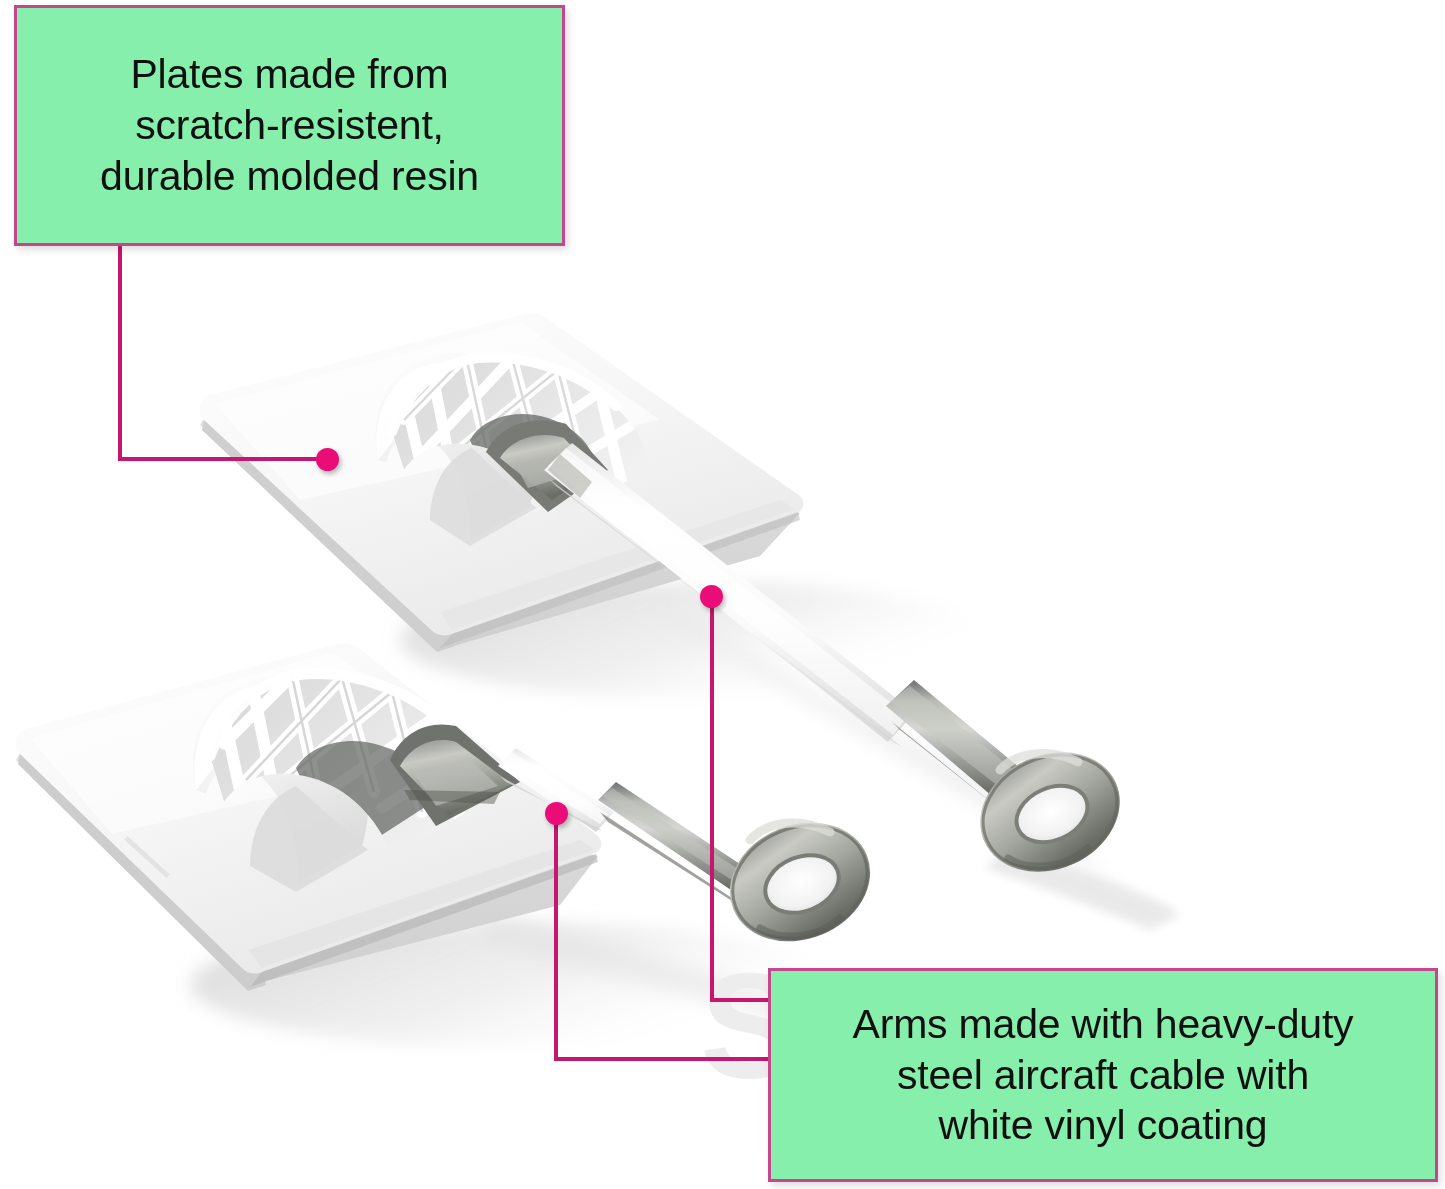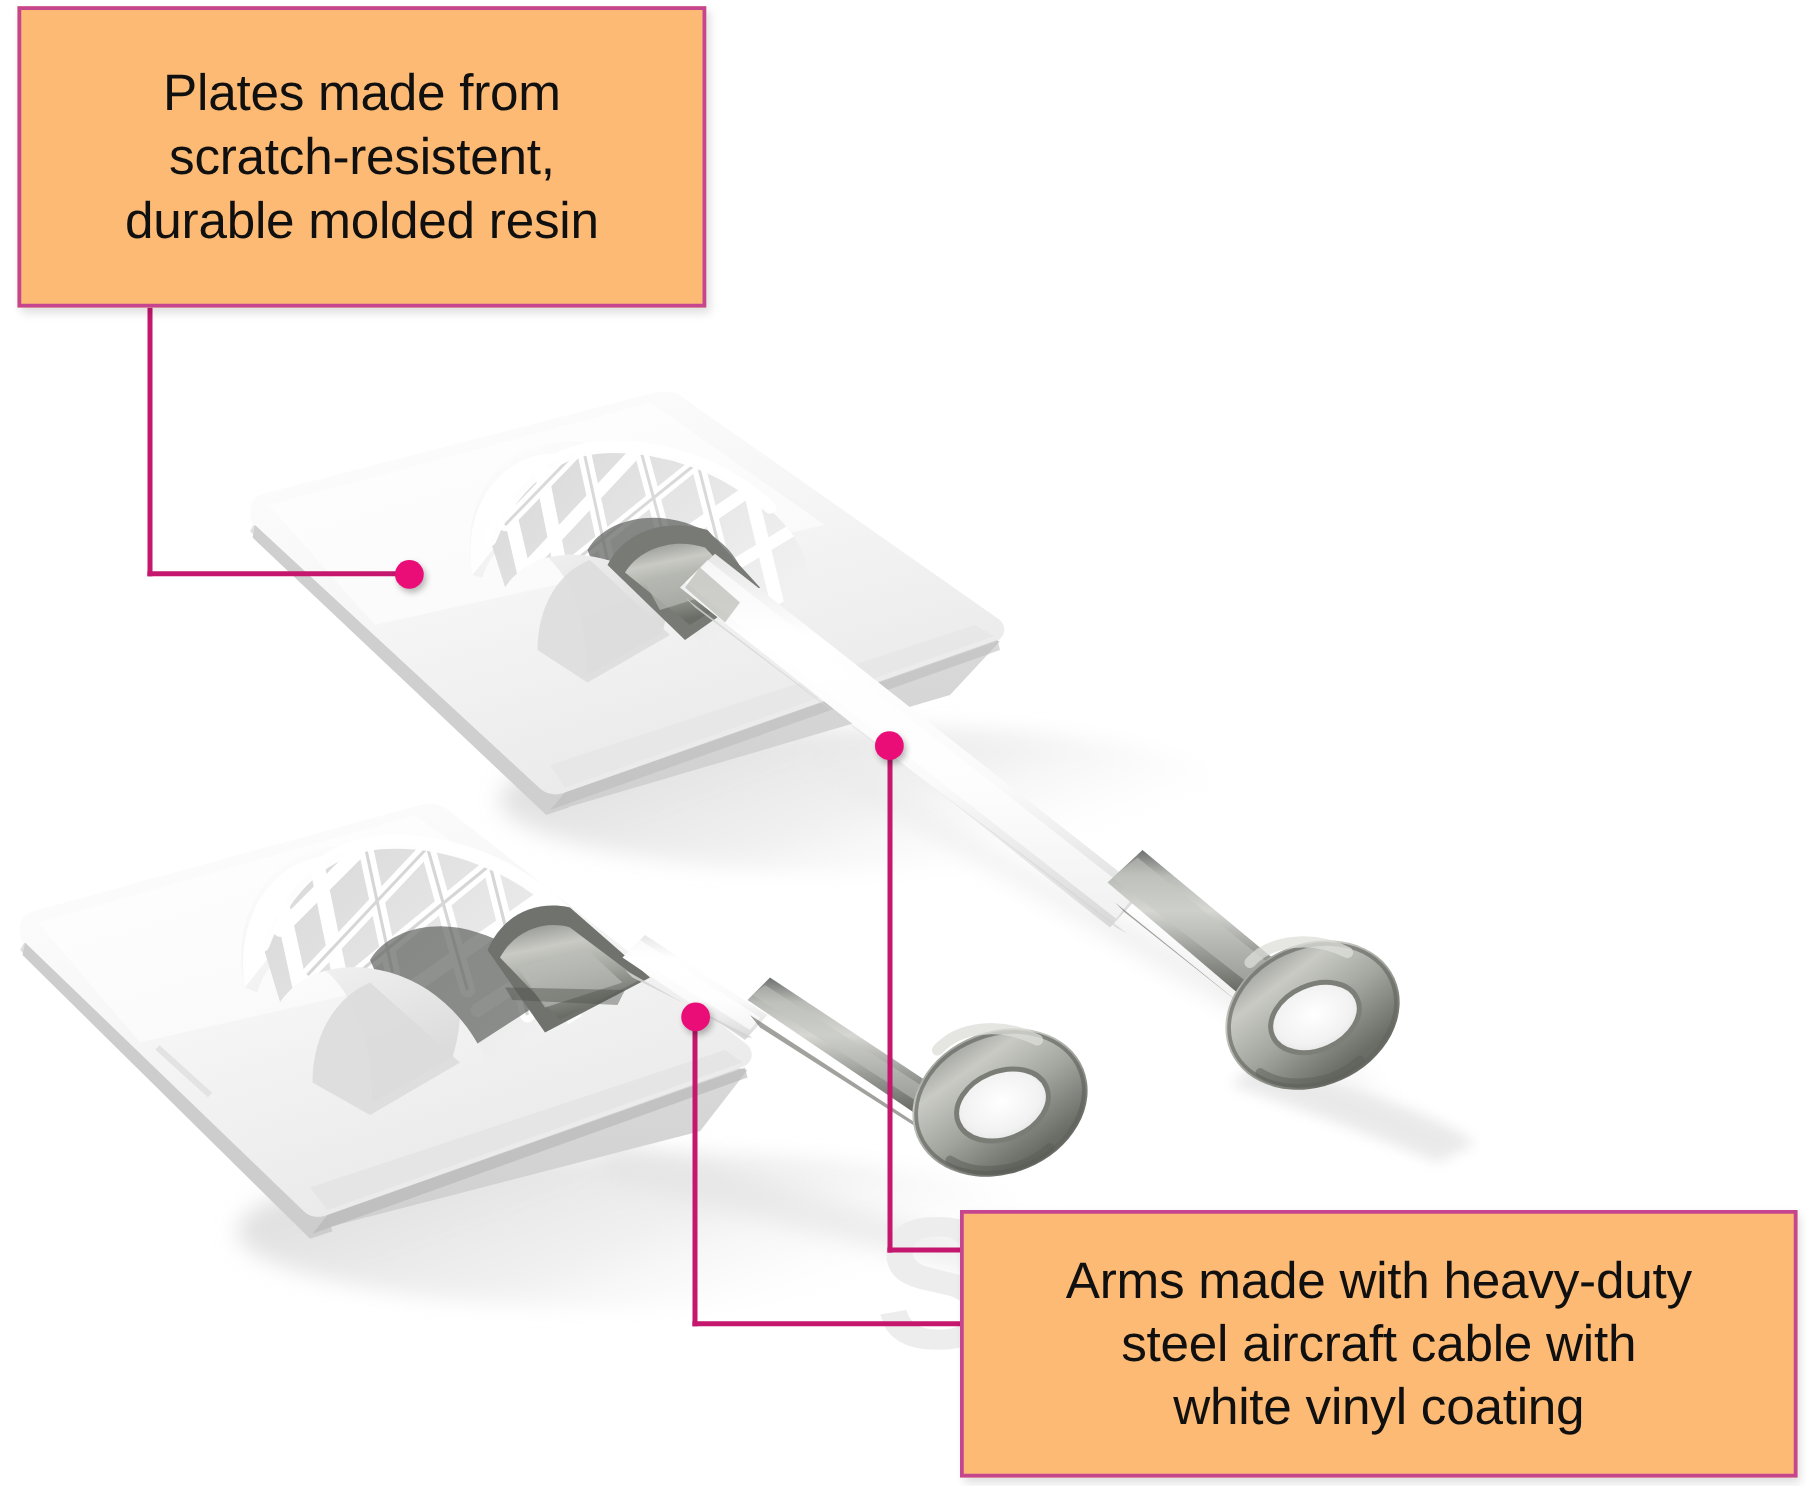--- a/index.html
+++ b/index.html
@@ -6,21 +6,21 @@
   body{width:1445px;height:1189px;position:relative;overflow:hidden;
        font-family:"Liberation Sans","DejaVu Sans",sans-serif;}
 
   #stage{position:absolute;inset:0;width:1445px;height:1189px;background:#ffffff;}
 
   
   #photo{position:absolute;inset:0;}
   #photo svg{position:absolute;left:0;top:0;}
 
   
-  .callout{position:absolute;background:#fdba74;box-sizing:border-box;
+  .callout{position:absolute;background:#86efac;box-sizing:border-box;
            display:flex;align-items:center;justify-content:center;
            box-shadow:3px 4px 7px rgba(0,0,0,.13);}
   .callout .ctext{text-align:center;color:#101010;line-height:1.24;
                   letter-spacing:-.2px;white-space:pre-line;}
 
   #callout-plates{left:14px;top:5px;width:551px;height:241px;
                   border:3px solid #c5458f;}
   #callout-plates .ctext{font-size:41px;}
 
   #callout-arms{left:768px;top:968px;width:670px;height:214px;

